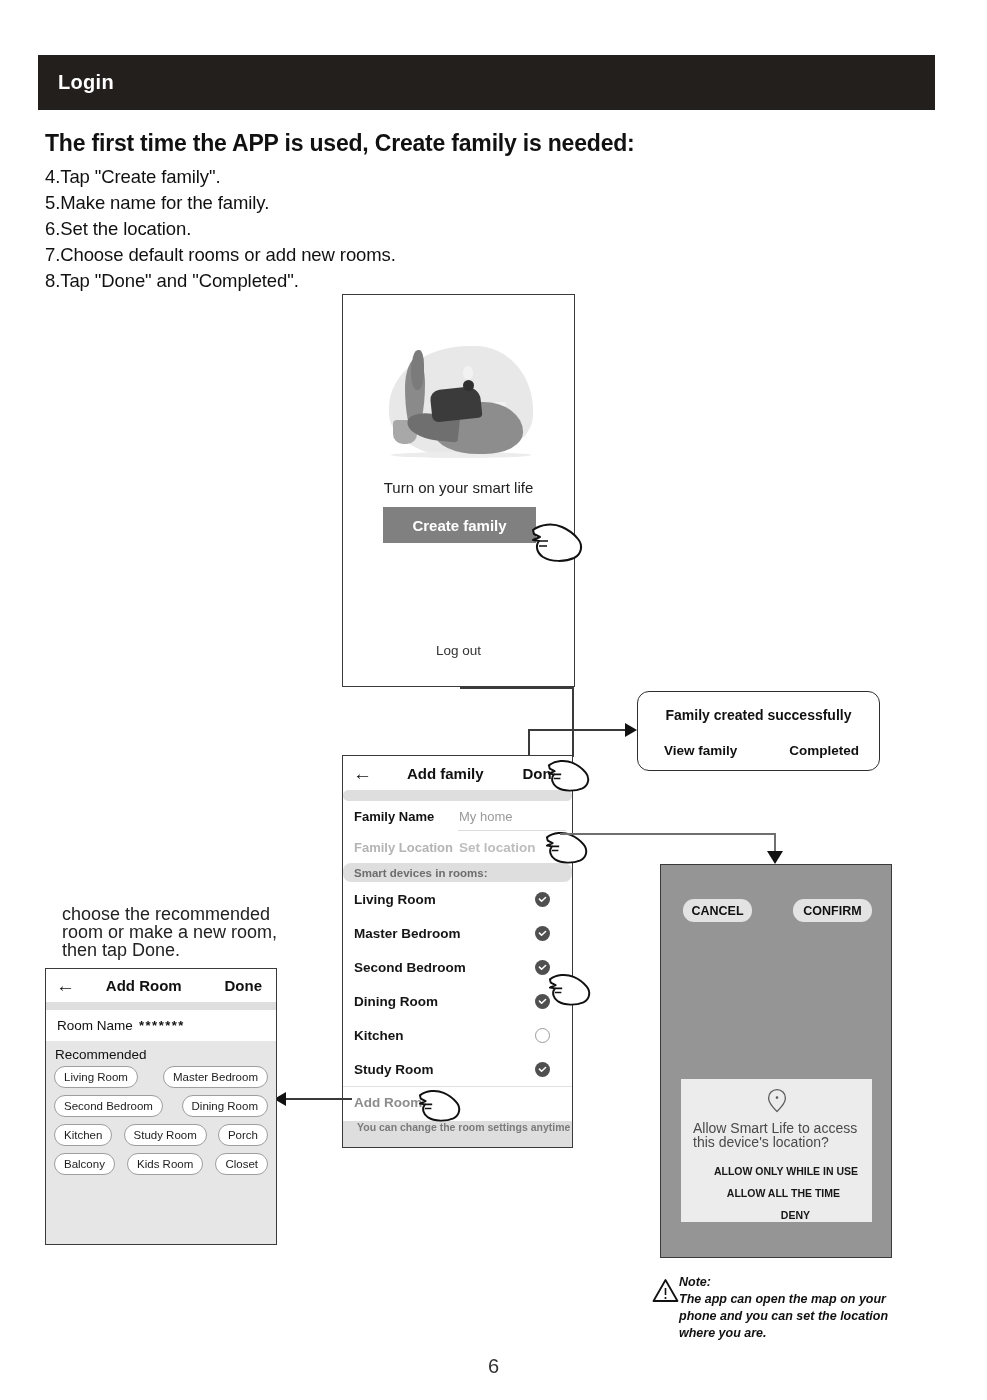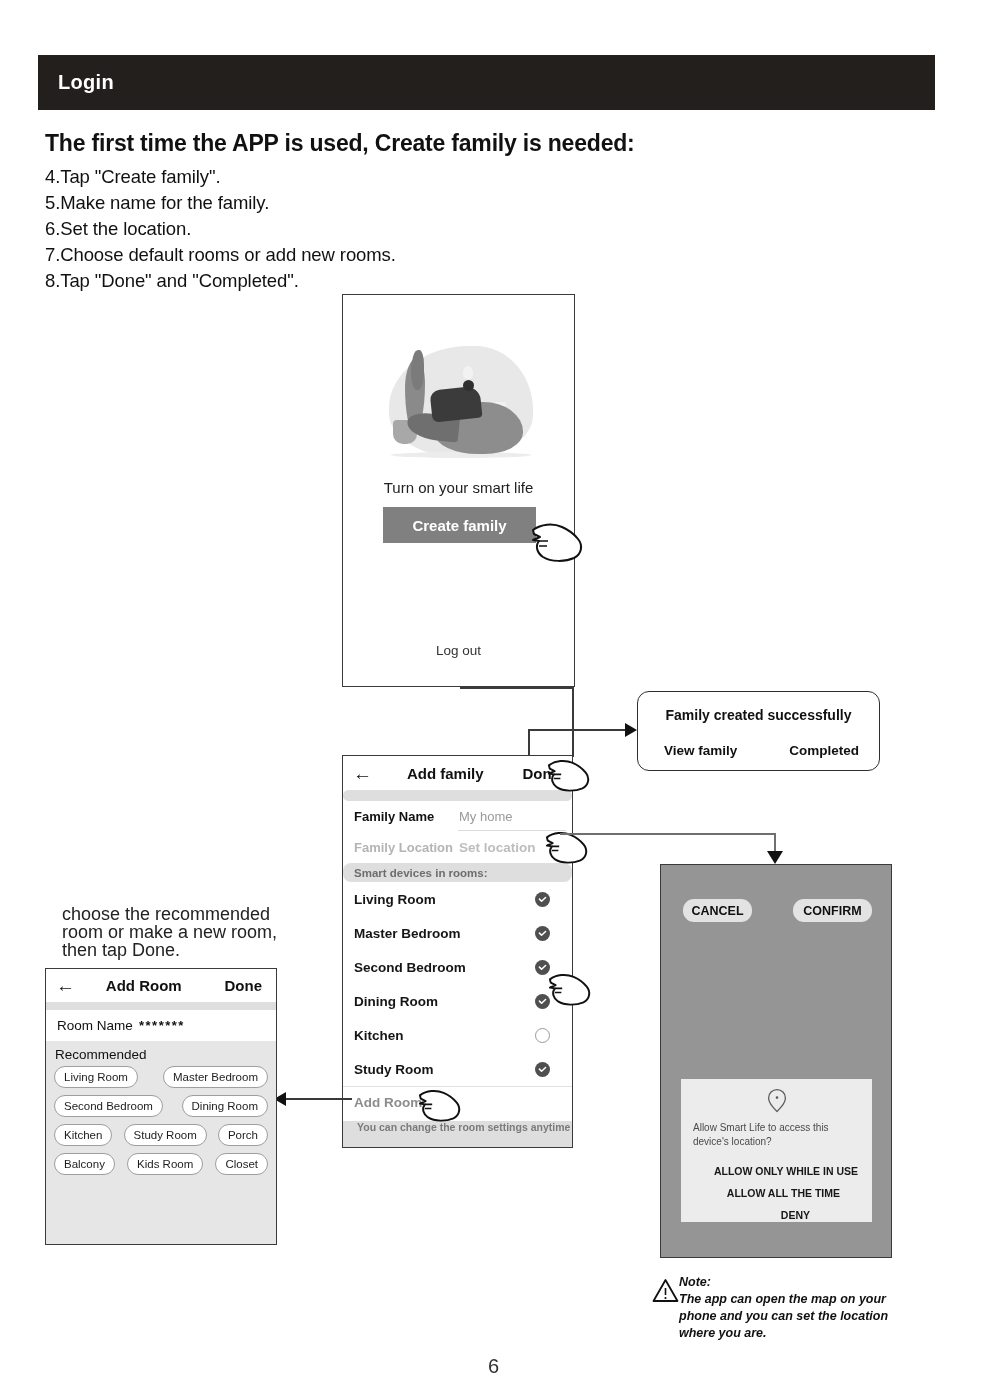--- a/index.html
+++ b/index.html
@@ -205,21 +205,21 @@
   #confirm-button{right:19px;width:79px;}
   #permission-dialog{
     position:absolute;left:20px;right:19px;bottom:35px;height:143px;
     background:#ececec;
   }
   #location-pin{
     position:absolute;left:0;right:0;top:9px;display:flex;justify-content:center;
   }
   #permission-question{
     position:absolute;left:12px;right:12px;top:42px;
-    font-size:10px;color:#4a4a4a;line-height:14px;
+    font-size:14px;color:#4a4a4a;line-height:14px;
   }
   .perm-option{
     position:absolute;right:14px;font-size:10.5px;font-weight:bold;color:#171717;
   }
   #perm-allow-while-in-use{top:86px;}
   #perm-allow-all-time{top:108px;right:32px;}
   #perm-deny{top:130px;right:62px;}
 
   
   #note-block{left:652px;top:1274px;width:260px;display:flex;}

